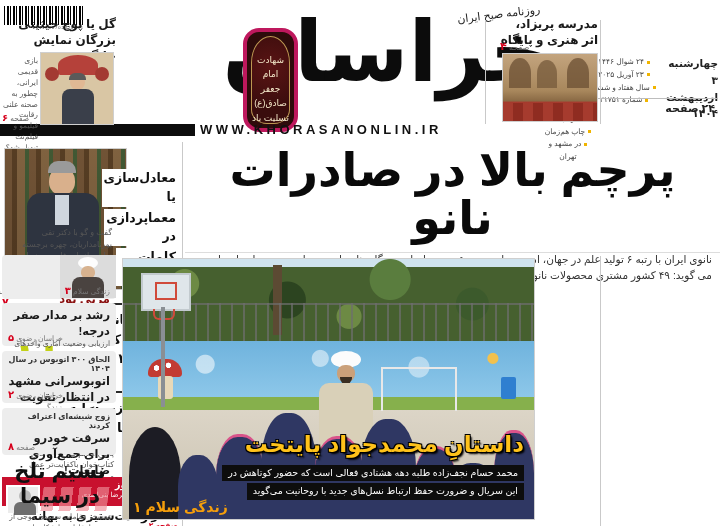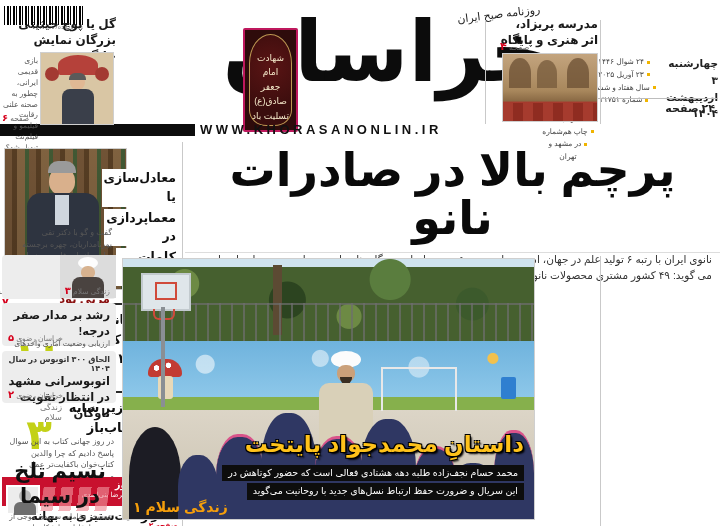--- a/index.html
+++ b/index.html
@@ -9,21 +9,21 @@
   .b{font-weight:bold;}
   .red{color:#d6001c;}
   .sm{font-size:8px;line-height:1.45;color:#555;text-align:right;}
   .vline{width:1px;background:#c9c9c9;}
   .hline{height:1px;background:#bdbdbd;}
   
   .logo{font-size:84px;font-weight:bold;color:#0c0c0c;line-height:1;}
   .tagline{font-size:11px;color:#222;transform:rotate(-7deg);}
   .barcode{height:19px;background:repeating-linear-gradient(90deg,#000 0 1px,#fff 1px 3px,#000 3px 5px,#fff 5px 6px);}
   .barnum{font-size:4px;letter-spacing:1px;color:#333;}
-  .ornament{background:#2e0b0b;border:2px solid #be185d;border-radius:2px;box-sizing:border-box;}
+  .ornament{background:#2e0b0b;border:4px solid #be185d;border-radius:16px;box-sizing:border-box;}
   .ornament .inner{position:absolute;inset:4px;border:1px solid #bd9752;border-radius:22px 22px 18px 18px/30px 30px 16px 16px;background:radial-gradient(circle at 50% 35%,#5a1414 0%,#3a0d0d 70%);color:#f3e7c8;text-align:center;font-size:9px;line-height:1.6;padding-top:16px;box-sizing:border-box;}
   .bullet{display:inline-block;width:3px;height:3px;background:#f0b400;margin-left:3px;vertical-align:middle;}
   .dateline{font-size:7.5px;color:#444;line-height:1.7;text-align:center;}
   .website{font-size:13px;font-weight:bold;letter-spacing:3.5px;color:#111;}
   .blackbar{background:#0d0d0d;}
   
   .teaser-title{font-size:12px;font-weight:bold;color:#1a1a1a;line-height:1.35;text-align:right;}
   .photo{border:1px solid #cfcfcf;box-sizing:border-box;}
   
   .headline{font-size:46px;font-weight:bold;color:#0a0a0a;letter-spacing:-1px;text-align:center;line-height:1.05;}
@@ -68,21 +68,21 @@
   <div class="abs dateline" style="top:56px;right:60px;width:72px;">
     <div><span class="bullet"></span><span>۲۴ شوال ۱۴۴۶</span></div>
     <div><span class="bullet"></span><span>۲۳ آوریل ۲۰۲۵</span></div>
     <div><span class="bullet"></span><span>سال هفتاد و ششم</span></div>
     <div><span class="bullet"></span><span>شماره ۲۱۷۵۱</span></div>
   </div>
   <div class="abs hline" style="top:98px;right:2px;width:158px;"></div>
   <div class="abs b" style="top:102px;right:5px;font-size:11px;color:#222;">۲۴ صفحه</div>
   <div class="abs dateline" style="top:100px;right:124px;width:56px;">
     <div><span class="bullet"></span><span>تکشماره ۱۰۰۰۰ ریال</span></div>
-    <div><span class="bullet"></span><span>چاپ هم‌شماره</span></div>
+    <div><span class="bullet"></span><span>چاپ هم‌زمان</span></div>
     <div><span class="bullet"></span><span>در مشهد و تهران</span></div>
   </div>
 
   <div class="abs ornament" style="top:28px;right:422px;width:55px;height:104px;">
     <div class="inner">
       <div>شهادت امام</div>
       <div>جعفر صادق(ع)</div>
       <div>تسلیت باد</div>
     </div>
   </div>
@@ -212,20 +212,28 @@
 
   <div class="lbox" style="top:351px;height:52px;">
     <div class="l-kicker">الحاق ۳۰۰ اتوبوس در سال ۱۴۰۴</div>
     <div class="l-title">اتوبوسرانی مشهد در انتظار تقویت ناوگان</div>
     <div class="abs l-foot" style="bottom:3px;left:6px;">
       <span>خراسان رضوی</span>
       <span class="red b" style="font-size:10px;">۲</span>
     </div>
   </div>
 
+  <div class="lbox" style="top:408px;height:47px;">
+    <div class="l-kicker">زوج شیشه‌ای اعتراف کردند</div>
+    <div class="l-title">سرقت خودرو برای جمع‌آوری ضایعات!</div>
+    <div class="abs l-foot" style="bottom:3px;left:6px;">
+      <span>صفحه</span>
+      <span class="red b" style="font-size:10px;">۸</span>
+    </div>
+  </div>
 
   <div class="abs" style="top:458px;right:604px;width:112px;text-align:center;">
     <div style="font-size:21px;font-weight:bold;color:#111;line-height:1.2;">نسیم تلخ در سیما</div>
     <div class="sm" style="font-size:7.5px;text-align:center;margin-top:4px;">تمسخر مقامات سعودی موجی از انتقادات را شکل داد</div>
 
   </div>
 
   <div class="abs photo scene" style="top:258px;right:185px;width:413px;height:262px;">
 
     <div class="abs" style="top:0;left:0;right:0;height:82px;background:

